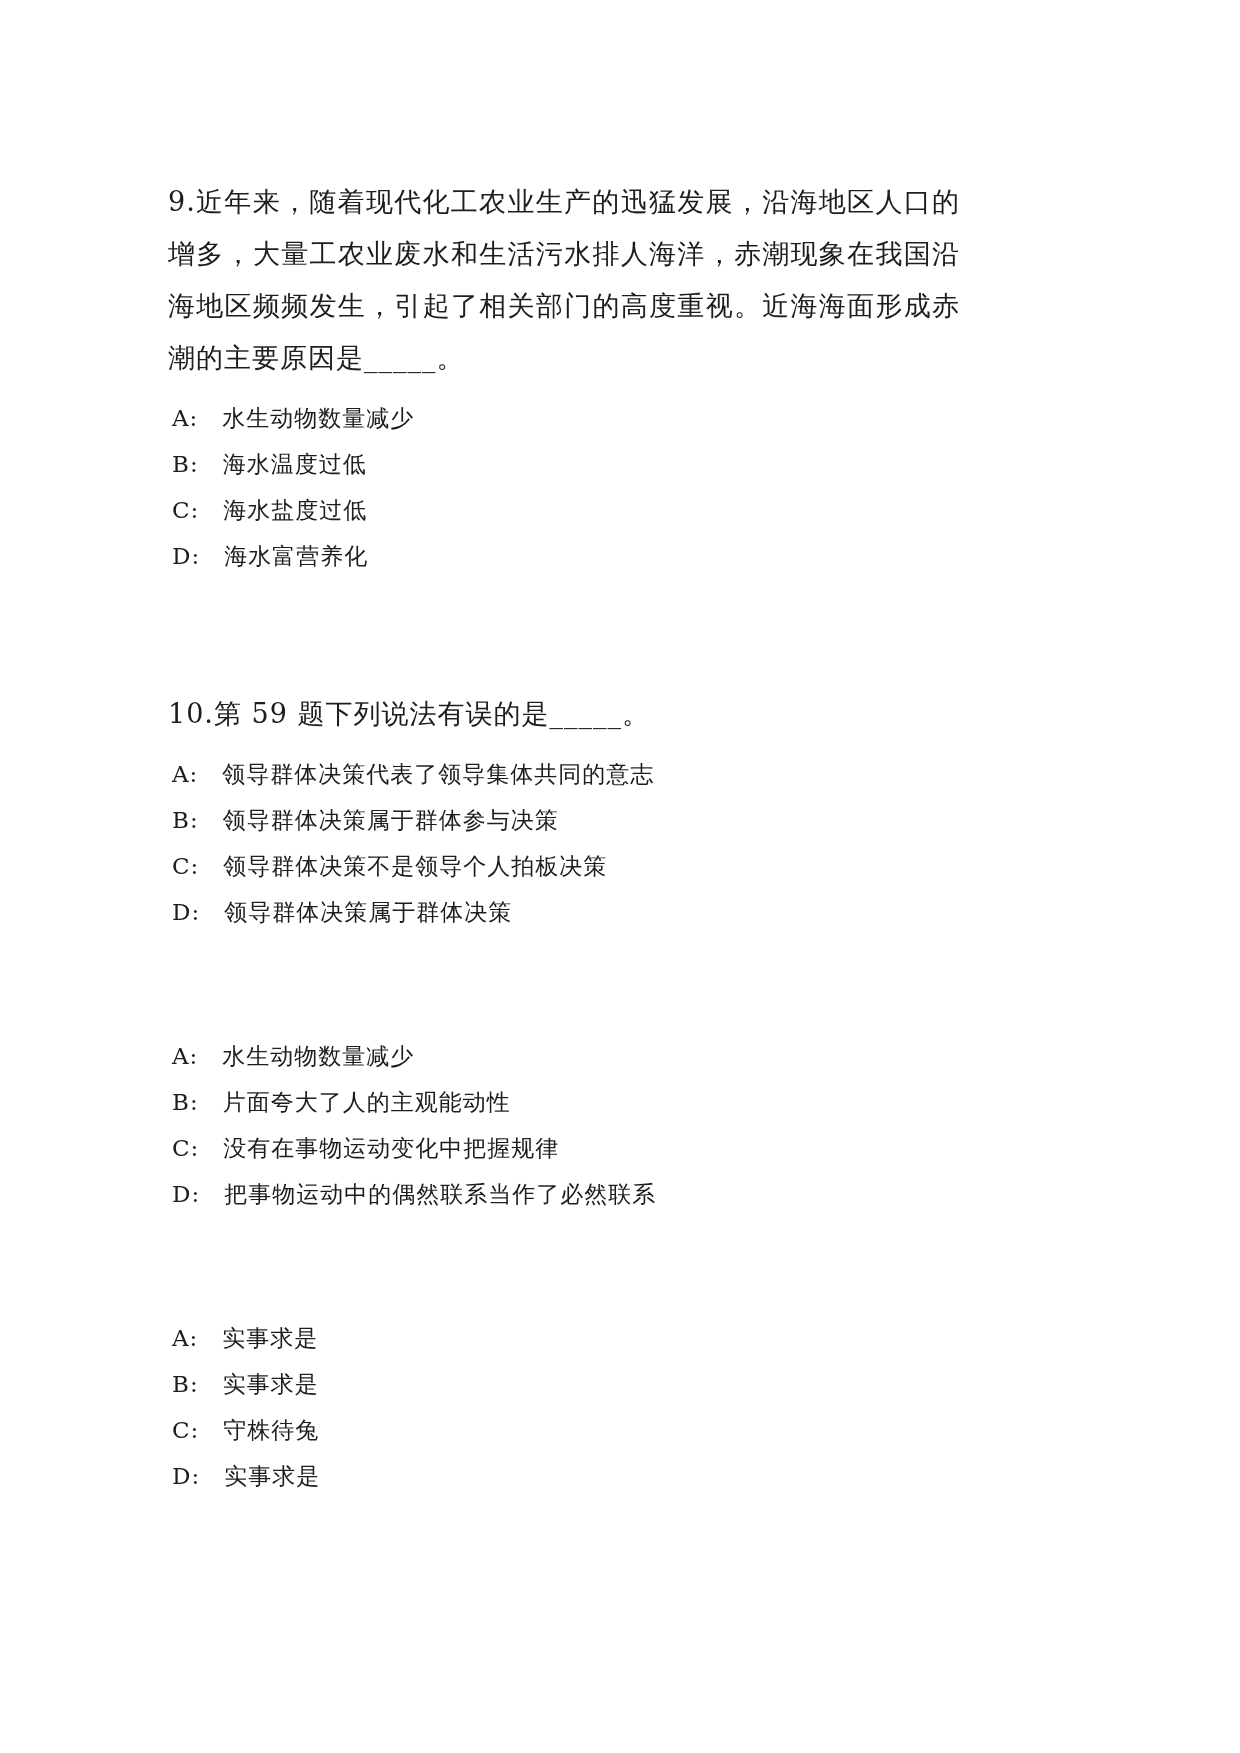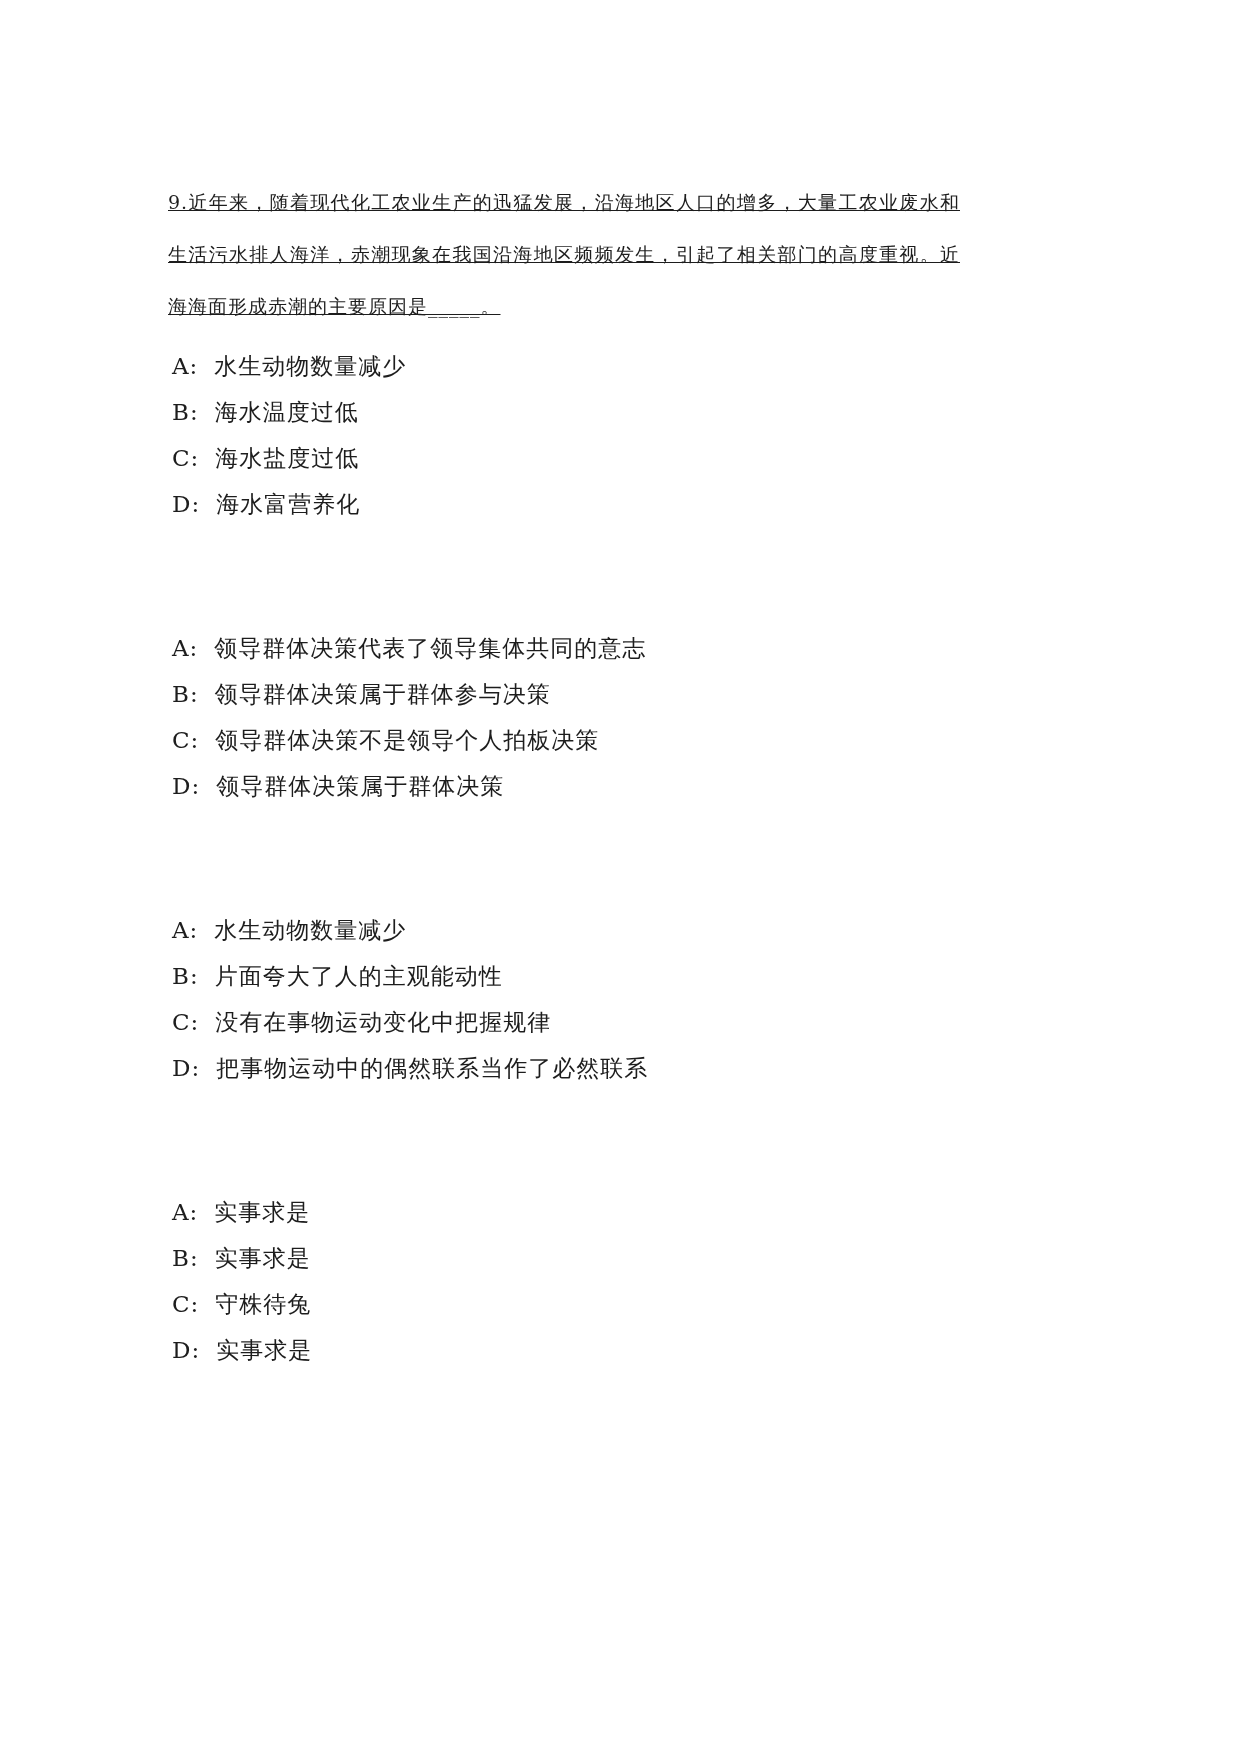--- a/index.html
+++ b/index.html
@@ -19,42 +19,42 @@
     width: 1240px;
     height: 1753px;
     padding: 176px 160px 0 168px;
     background: #ffffff;
   }
   .question {
     margin-bottom: 120px;
     max-width: 792px;
   }
   .stem {
-    font-size: 19px;
+    font-size: 27px;
     line-height: 52px;
     letter-spacing: 1px;
     text-align: justify;
     text-justify: inter-ideograph;
-    text-decoration: underline;
   }
   .option {
     display: flex;
     align-items: baseline;
     margin-top: 22px;
     font-size: 23px;
     line-height: 24px;
     letter-spacing: 1px;
   }
   .option-label {
     flex: 0 0 auto;
     margin-right: 16px;
     padding-left: 4px;
   }
   .option-text {
     flex: 1 1 auto;
+    margin-left: 8px;
   }
 </style>
 </head>
 <body>
 
 <div class="page">
 
   <div class="question">
     <div class="stem">9.近年来，随着现代化工农业生产的迅猛发展，沿海地区人口的增多，大量工农业废水和生活污水排人海洋，赤潮现象在我国沿海地区频频发生，引起了相关部门的高度重视。近海海面形成赤潮的主要原因是_____。</div>
     <div class="option">
@@ -69,20 +69,21 @@
       <span class="option-label">C:</span>
       <span class="option-text">海水盐度过低</span>
     </div>
     <div class="option">
       <span class="option-label">D:</span>
       <span class="option-text">海水富营养化</span>
     </div>
   </div>
 
   <div class="question">
+    <div class="stem">10.第 59 题下列说法有误的是_____。</div>
     <div class="option">
       <span class="option-label">A:</span>
       <span class="option-text">领导群体决策代表了领导集体共同的意志</span>
     </div>
     <div class="option">
       <span class="option-label">B:</span>
       <span class="option-text">领导群体决策属于群体参与决策</span>
     </div>
     <div class="option">
       <span class="option-label">C:</span>

